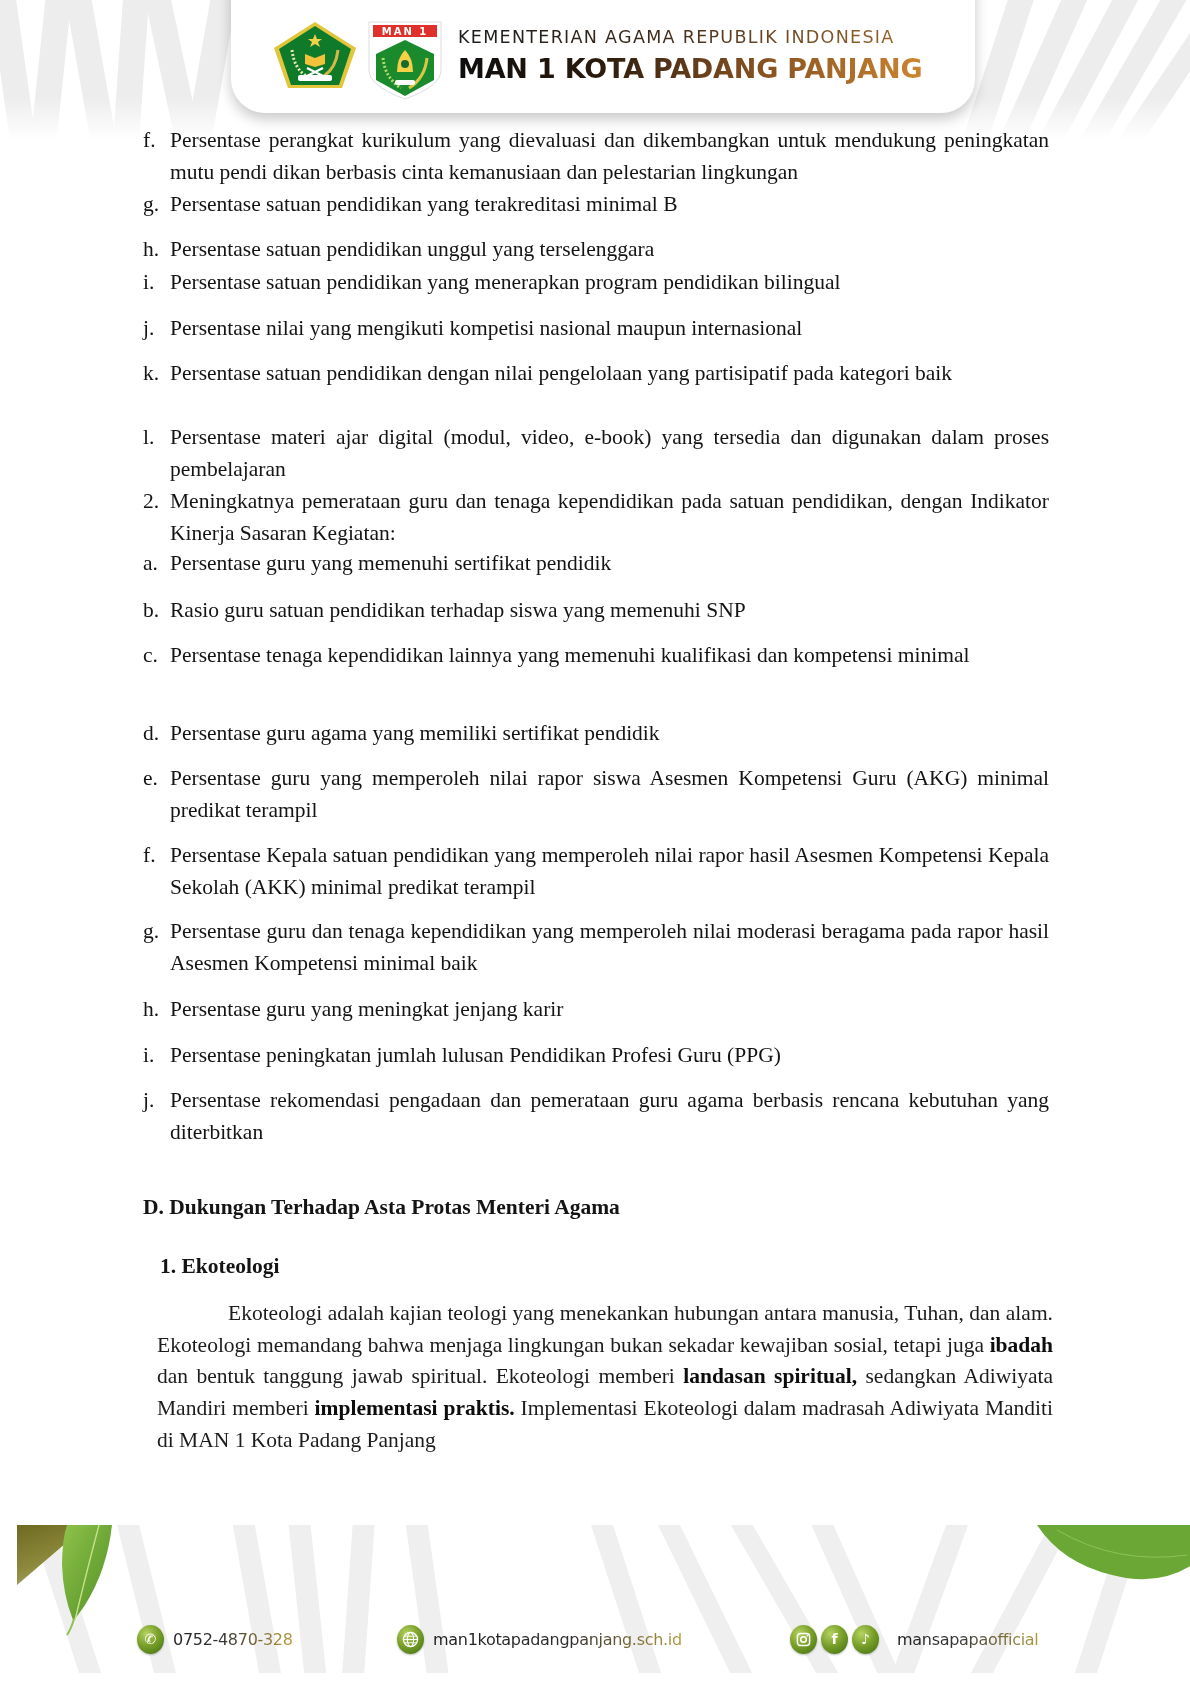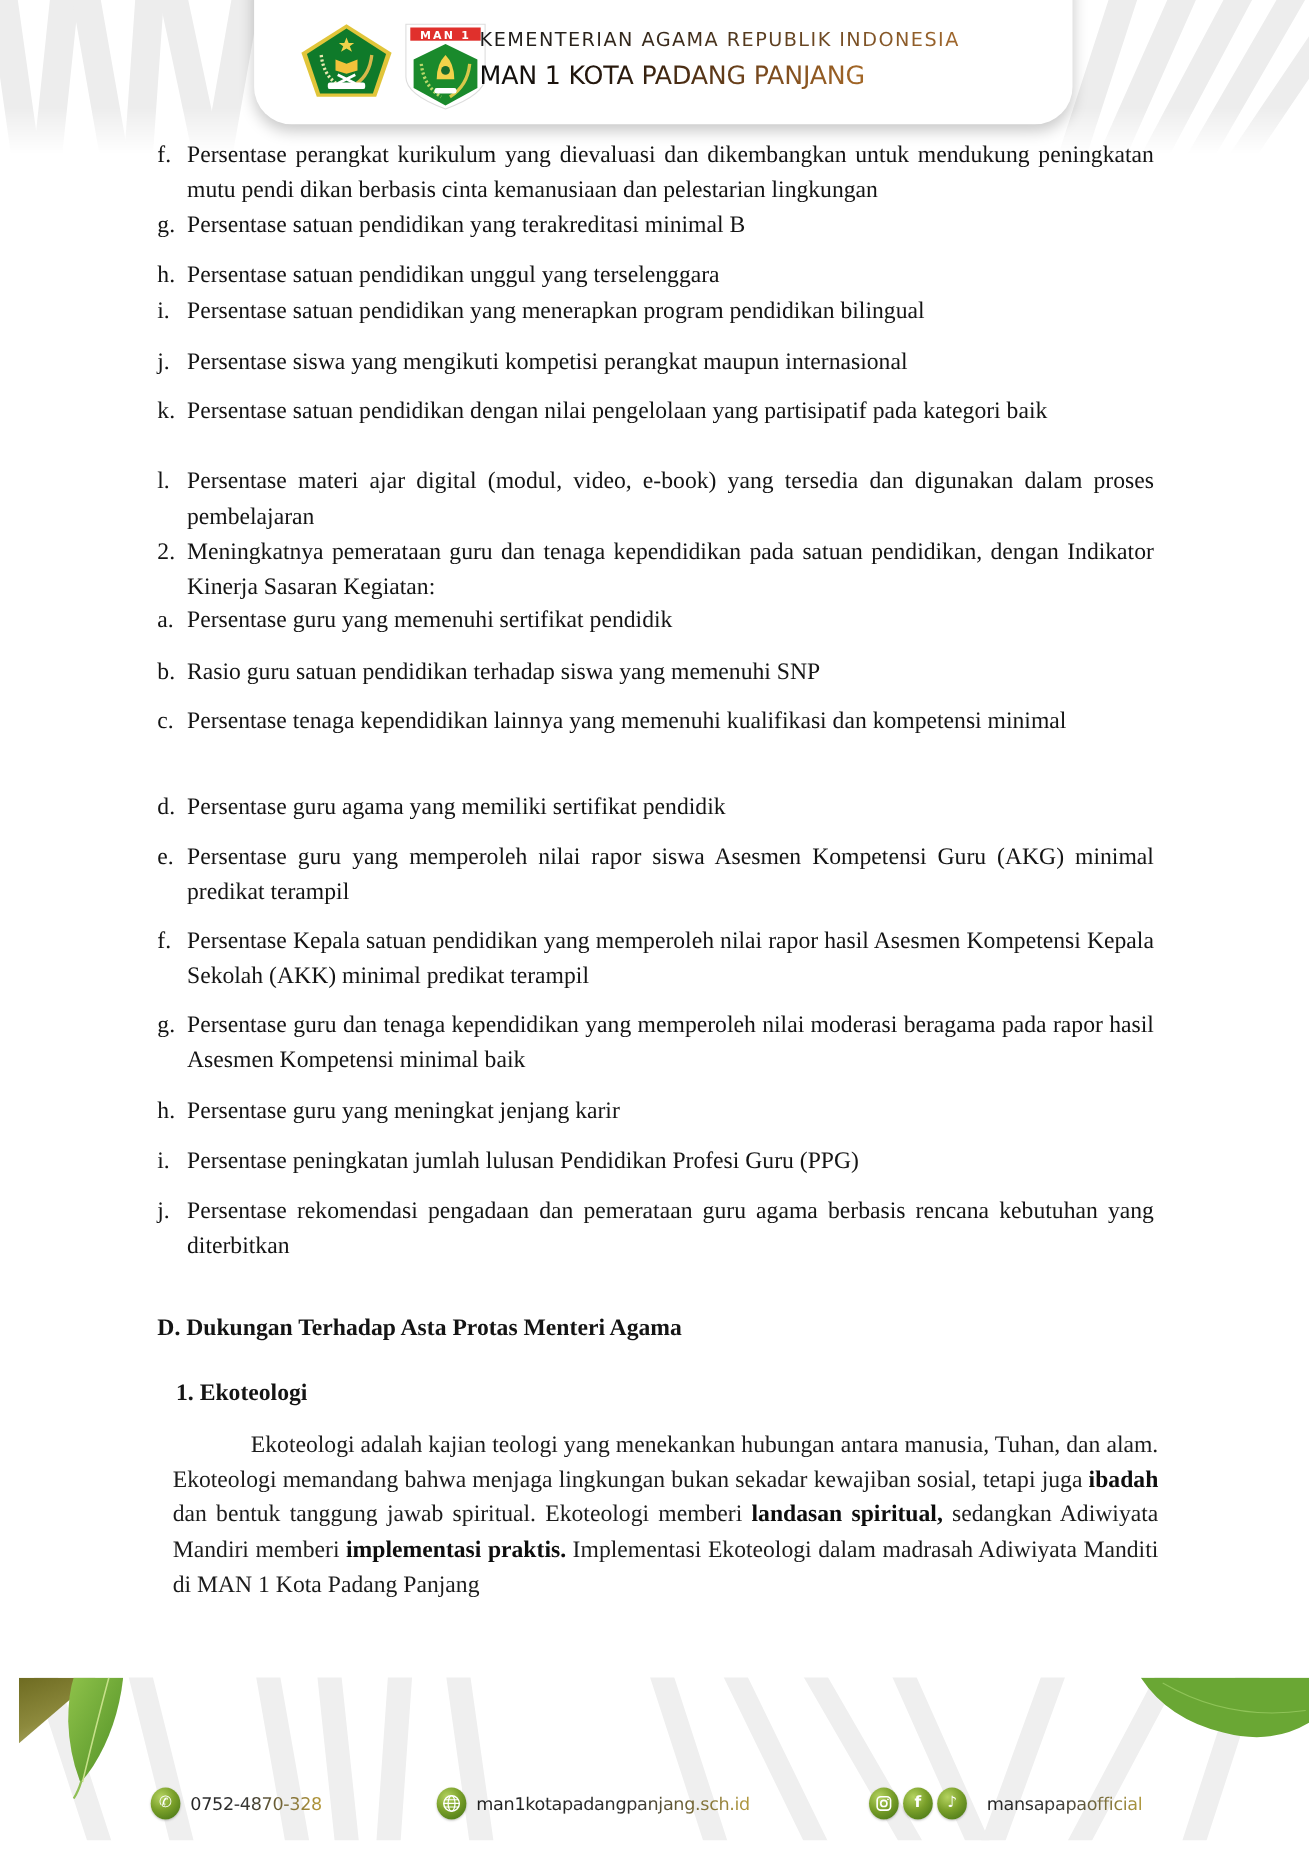--- a/index.html
+++ b/index.html
@@ -21,29 +21,29 @@
     background: #ededed; border-radius: 14px;
   }
   
   .header-card {
     position: absolute; left: 231px; top: -20px; width: 744px; height: 133px;
     background: #ffffff; border-radius: 0 0 34px 34px;
     box-shadow: 0 6px 14px rgba(0,0,0,0.22);
   }
   .logo-kemenag { position: absolute; left: 272px; top: 20px; width: 86px; height: 70px; }
   .logo-man { position: absolute; left: 367px; top: 20px; width: 76px; height: 80px; }
-  .header-text { position: absolute; left: 436px; top: 25px; }
+  .header-text { position: absolute; left: 458px; top: 25px; }
   .header-line1 {
     font-family: "DejaVu Sans", sans-serif; font-size: 17.5px; letter-spacing: 1.3px;
     background: linear-gradient(90deg, #1b1b1b 0%, #3a2a1a 40%, #a0672c 100%);
     -webkit-background-clip: text; background-clip: text; color: transparent;
     white-space: nowrap; line-height: 24px;
   }
   .header-line2 {
-    font-family: "DejaVu Sans", sans-serif; font-weight: normal; font-size: 23px;
+    font-family: "DejaVu Sans", sans-serif; font-weight: bold; font-size: 27px;
     letter-spacing: -0.2px; margin-top: 3px;
     background: linear-gradient(90deg, #0d0d0d 0%, #2a1a0d 30%, #7a4a1e 60%, #cd842f 100%);
     -webkit-background-clip: text; background-clip: text; color: transparent;
     white-space: nowrap; line-height: 34px;
   }
   
   .content { position: absolute; left: 0; top: 0; width: 1190px; }
   .item {
     position: absolute; left: 143px; width: 906px;
     font-size: 21.5px; line-height: 31.5px;
@@ -155,21 +155,21 @@
   <div class="item" style="top:234px;">
     <span class="marker">h.</span>
     <div class="text">Persentase satuan pendidikan unggul yang terselenggara</div>
   </div>
   <div class="item" style="top:267px;">
     <span class="marker">i.</span>
     <div class="text">Persentase satuan pendidikan yang menerapkan program pendidikan bilingual</div>
   </div>
   <div class="item" style="top:313px;">
     <span class="marker">j.</span>
-    <div class="text">Persentase siswa yang mengikuti kompetisi perangkat maupun internasional</div>
+    <div class="text">Persentase nilai yang mengikuti kompetisi nasional maupun internasional</div>
   </div>
   <div class="item" style="top:358px;">
     <span class="marker">k.</span>
     <div class="text">Persentase satuan pendidikan dengan nilai pengelolaan yang partisipatif pada kategori baik</div>
   </div>
   <div class="item" style="top:422px;">
     <span class="marker">l.</span>
     <div class="text">Persentase materi ajar digital (modul, video, e-book) yang tersedia dan digunakan dalam proses pembelajaran</div>
   </div>
 

